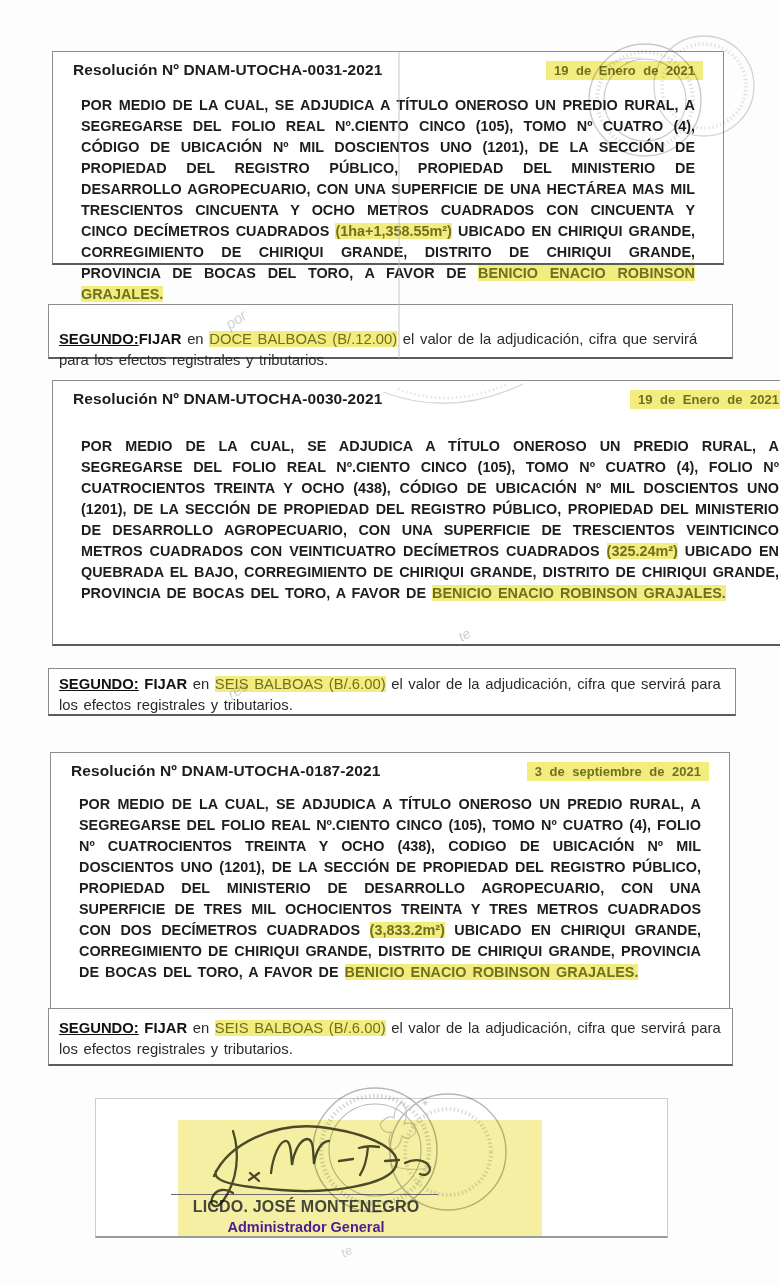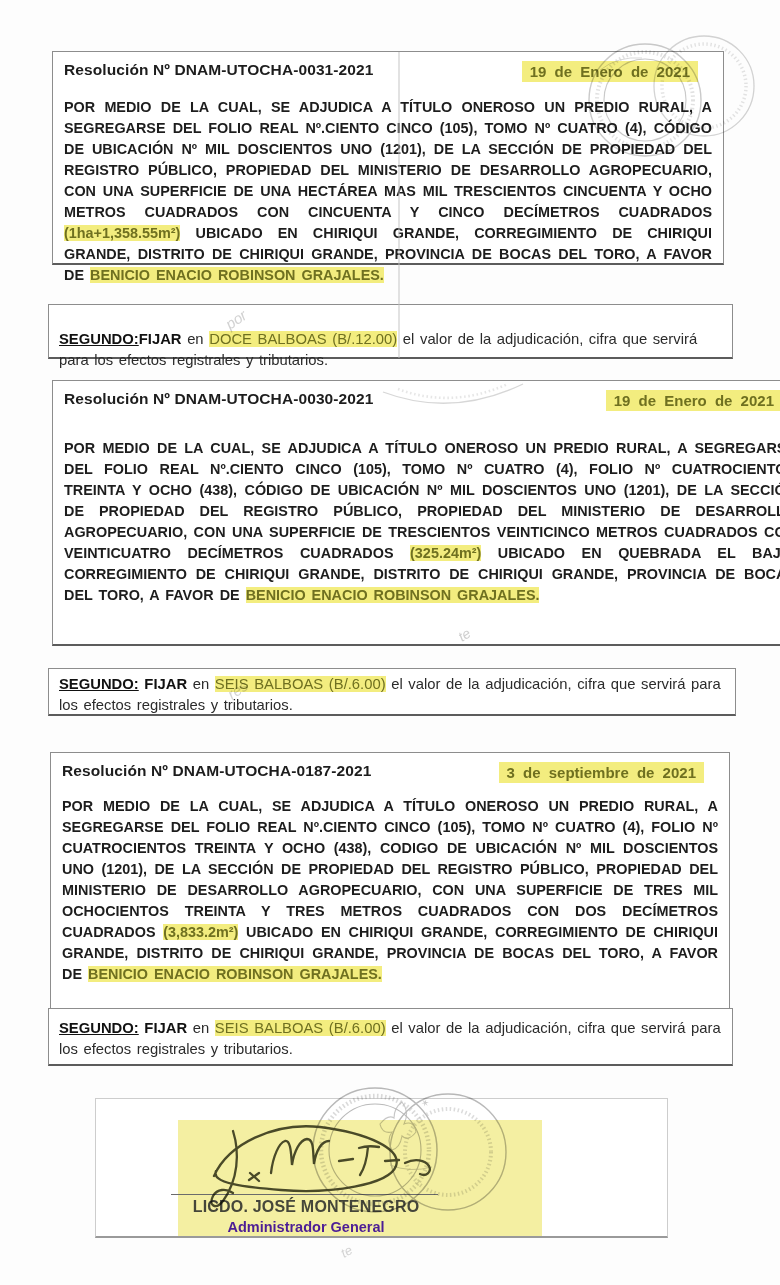--- a/index.html
+++ b/index.html
@@ -4,26 +4,26 @@
 <style>
   :root{
     --hl-bg:#f3ed7f; --hl-text:#6f7020; --text:#1d1d1d; --clause-text:#2b2b2b;
     --border:#8d8d8d; --border-dark:#5c5c5c; --stamp:#a0a0a0; --ink:#3e402e; --sig-bg:#f4efa2;
   }
   html,body{margin:0;padding:0;}
   body{background:#fdfdfd;font-family:"Liberation Sans",sans-serif;}
   .canvas{position:relative;width:780px;height:1285px;background:#fdfdfd;overflow:hidden;}
   .box{position:absolute;background:#fff;border:1px solid var(--border);
        border-bottom:2px solid var(--border-dark);box-sizing:border-box;color:var(--text);}
-  .res{padding:9px 11px;}
+  .res{padding:9px 20px;}
   .res-head{display:flex;justify-content:space-between;align-items:flex-start;}
   .res-title{font-weight:bold;font-size:15.5px;letter-spacing:.1px;}
-  .res-date{font-weight:bold;font-size:15px;padding:2px 8px;word-spacing:4px;white-space:nowrap;margin-right:14px;}
+  .res-date{font-weight:bold;font-size:13px;padding:2px 8px;word-spacing:4px;white-space:nowrap;}
   .hl{background:var(--hl-bg);color:var(--hl-text);}
-  .res-body{margin:0;font-weight:bold;font-size:14.4px;line-height:21px;text-align:justify;word-spacing:2px;}
+  .res-body{margin:8px;font-weight:bold;font-size:14.4px;line-height:21px;text-align:justify;word-spacing:2px;}
   .res0 .res-body{margin-top:15px;}
   .res1 .res-body{margin-top:27px;}
   .res2 .res-body{margin-top:13px;}
   .clause{padding:24px 10px;}
   .clause-body{margin:0;font-size:14.8px;line-height:21px;color:var(--clause-text);word-spacing:1.5px;}
   .clause-body .b{font-weight:bold;color:#111;}
   .clause-body .u{text-decoration:underline;}
   .sigbox{position:absolute;left:95px;top:1098px;width:573px;height:140px;background:#fff;
           border:1px solid #cdcdcd;border-bottom:2px solid #9a9a9a;box-sizing:border-box;}
   .sig-yellow{position:absolute;left:82px;top:21px;width:364px;height:116px;background:var(--sig-bg);}

